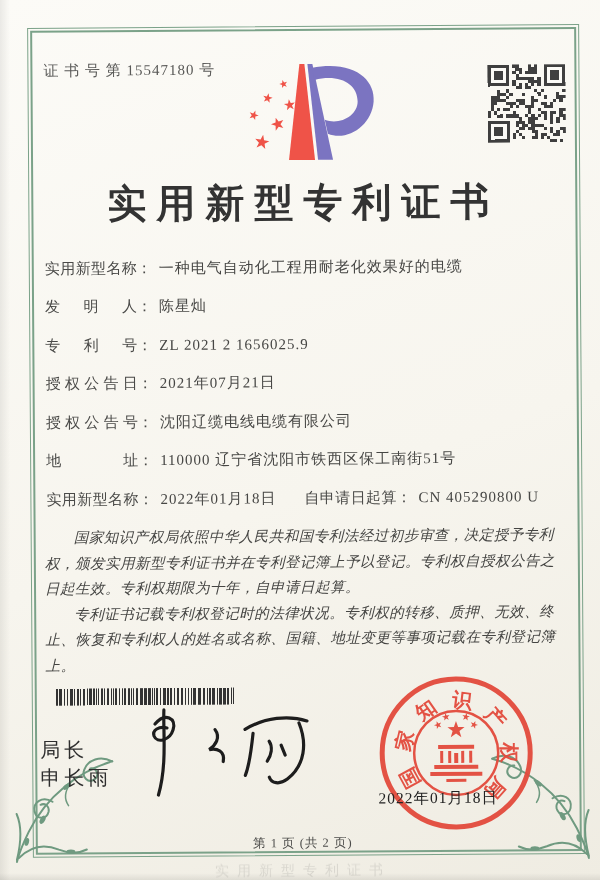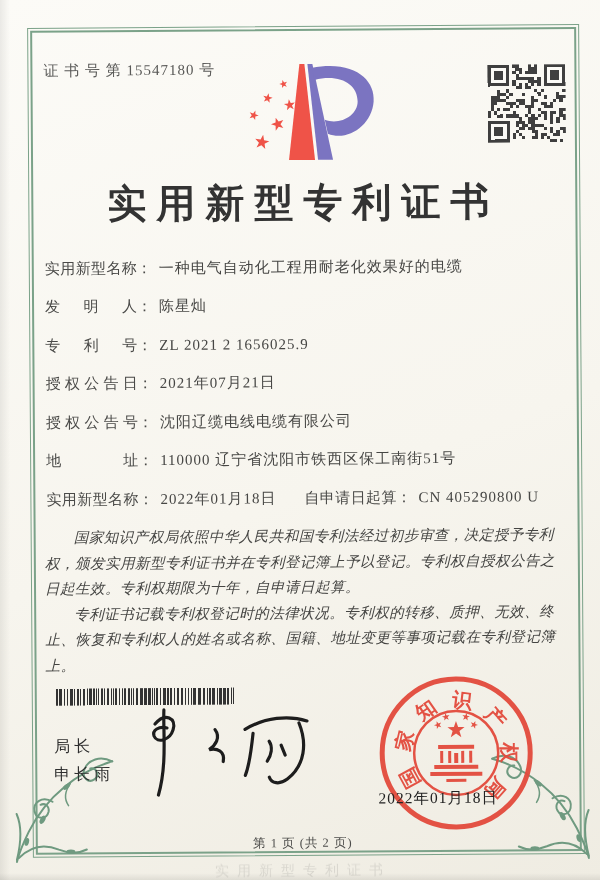--- a/index.html
+++ b/index.html
@@ -59,21 +59,21 @@
   }
   .fcolon{display:inline-block;margin-right:7px;}
   .fvalue{letter-spacing:1px;color:#474745;}
   .extra{position:absolute;left:258px;top:0;white-space:nowrap;}
   .bodytext{
     left:44px;top:524px;width:514px;font-size:14.5px;line-height:25.5px;
     color:#454543;font-style:italic;
   }
   .bodytext p{text-indent:2em;letter-spacing:.5px;}
   .barcode{left:54px;top:687px;width:182px;height:17px;}
-  .signer{left:52px;font-size:16px;font-family:"Liberation Sans","DejaVu Sans",sans-serif;
+  .signer{left:38px;font-size:20px;font-family:"Liberation Sans","DejaVu Sans",sans-serif;
     color:#2e2e2e;letter-spacing:4px;}
   .signer.t{top:735px;}
   .signer.n{top:763px;}
   .signature{left:125px;top:703px;width:200px;height:95px;}
   .seal{left:374px;top:674px;width:160px;height:160px;opacity:.95;}
   .seal text{fill:var(--seal-red);font-size:20px;font-weight:700;
     font-family:"Liberation Serif","DejaVu Serif",serif;}
   .seal-date{left:376px;top:789px;font-size:15.5px;color:#232323;letter-spacing:1px;z-index:5;}
   .footer{left:0;top:835px;width:600px;text-align:center;font-size:12.5px;color:#4c4c4a;letter-spacing:1px;}
   .ghost{

